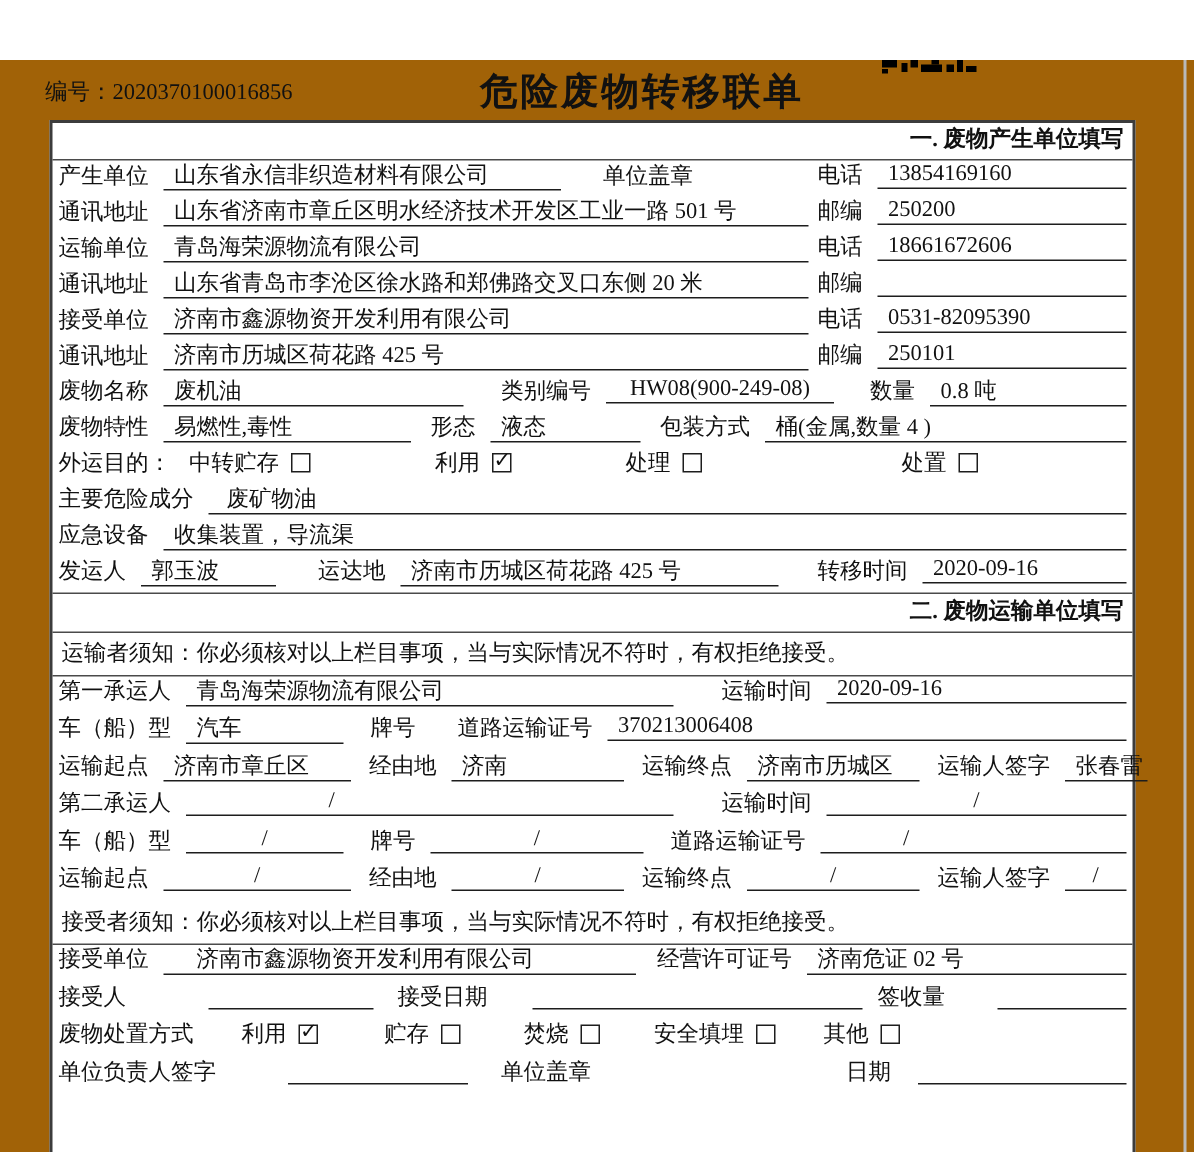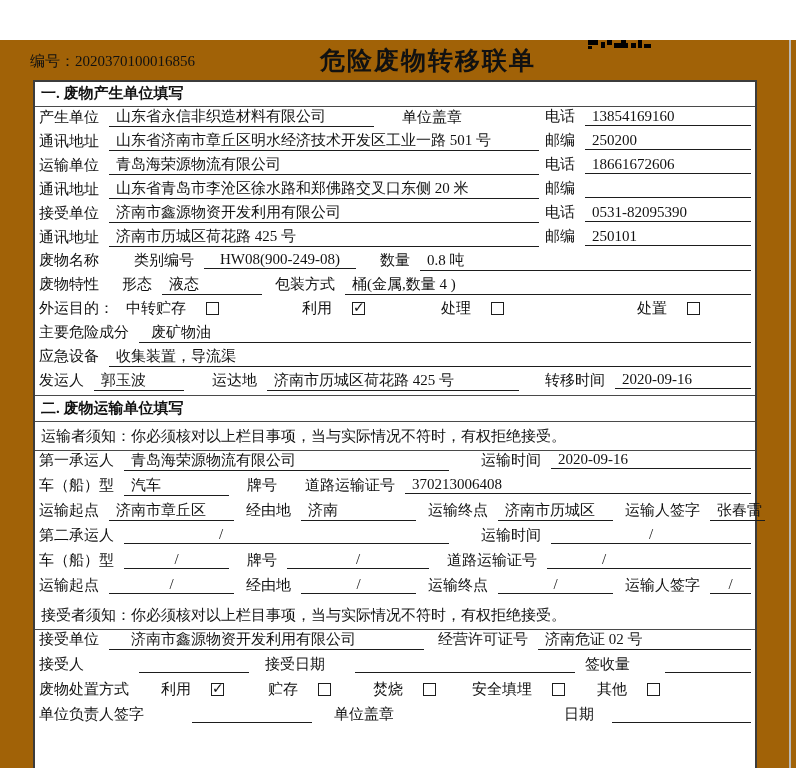--- a/index.html
+++ b/index.html
@@ -11,37 +11,37 @@
   .doc-title { position:absolute; left:320px; top:4px; font-size:25px; font-weight:bold;
     letter-spacing:2px; white-space:nowrap; }
   .qr-frag { position:absolute; left:588px; top:0; }
 
   .page-edge { position:absolute; left:789px; top:0; width:2px; height:768px; background:#b9b9b9; }
 
   .formbox { position:absolute; left:33px; top:40px; width:724px; height:703px;
     border:2px solid #3c3c3c; background:#fff; }
 
   .sec-head { height:25px; line-height:23px; padding:0 6px; font-weight:bold; font-size:15px;
-    border-bottom:1px solid #4a4a4a; white-space:nowrap; }
+    border-bottom:1px solid #4a4a4a; white-space:nowrap;text-align:right; }
   .sec-head.mid { height:27px; line-height:25px; border-top:1px solid #4a4a4a; }
   .notice { height:29px; line-height:28px; padding:0 6px; font-size:15px;
     border-bottom:1px solid #4a4a4a; white-space:nowrap; }
 
   .r { height:24px; display:flex; align-items:flex-start; padding:0 4px 2px 4px; font-size:15px; }
   .r.h25 { height:25px; }
   .cells { display:flex; align-items:flex-end; }
   .lc { width:506px; flex:none; }
   .rc { flex:1; }
   .lbl { flex:none; white-space:nowrap; padding-right:10px; }
   .fv { border-bottom:1px solid #1d1d1d; white-space:nowrap; padding:0 3px 0 7px;
     min-height:18px; flex:none; }
   .g { flex:1; }
   .ctr { text-align:center; padding:0 3px; }
 
-  .cbg { display:flex; align-items:center; white-space:nowrap;gap:12px; }
+  .cbg { display:flex; align-items:center; white-space:nowrap; }
   .cb { width:13px; height:13px; border:1px solid #1d1d1d; display:inline-block;
     position:relative; margin-left:8px; flex:none; background:#fff; }
   .cb.checked::after { content:"\2713"; position:absolute; left:0px; top:-4px;
     font-family:"DejaVu Sans",sans-serif; font-size:14px; font-weight:bold; color:#111; }
 
   .footer { position:absolute; left:40px; top:749px; font-size:15px; white-space:nowrap; }
 </style>
 </head>
 <body>
 
@@ -132,28 +132,30 @@
         <span class="fv g" style="margin-right:6px">济南市历城区荷花路 425 号</span>
       </div>
       <div class="cells rc">
         <span class="lbl">邮编</span>
         <span class="fv g">250101</span>
       </div>
     </div>
 
     <div class="r">
       <span class="lbl">废物名称</span>
+      <span class="fv" style="width:200px">废机油</span>
       <span class="lbl" style="margin-left:25px">类别编号</span>
       <span class="fv ctr" style="width:152px">HW08(900-249-08)</span>
       <span class="lbl" style="margin-left:24px">数量</span>
       <span class="fv g">0.8 吨</span>
     </div>
 
     <div class="r">
       <span class="lbl">废物特性</span>
+      <span class="fv" style="width:165px">易燃性,毒性</span>
       <span class="lbl" style="margin-left:13px">形态</span>
       <span class="fv" style="width:100px">液态</span>
       <span class="lbl" style="margin-left:13px">包装方式</span>
       <span class="fv g">桶(金属,数量 4 )</span>
     </div>
 
     <div class="r">
       <span class="lbl">外运目的：</span>
       <span class="cbg" style="margin-left:2px">
         <span>中转贮存</span>

